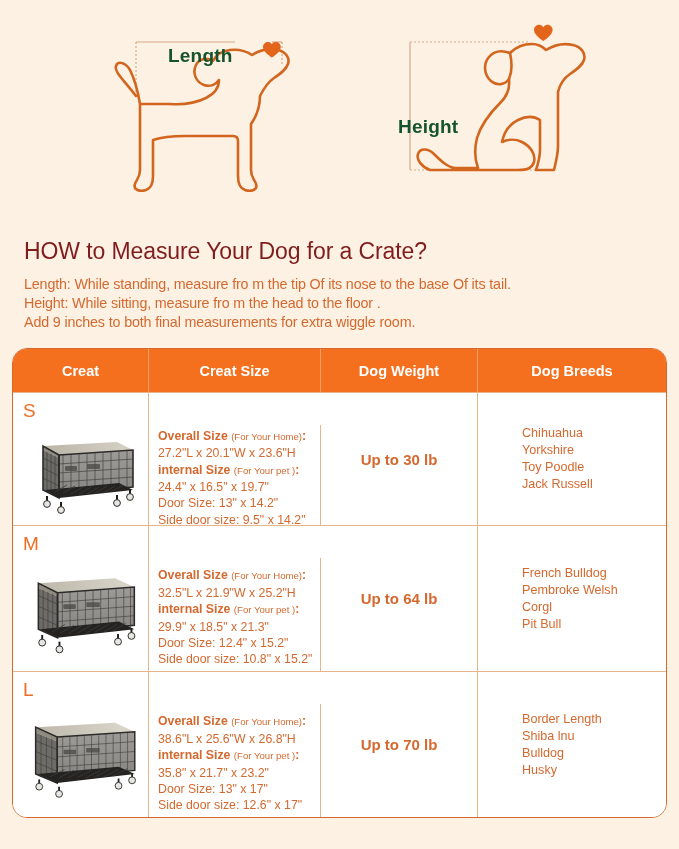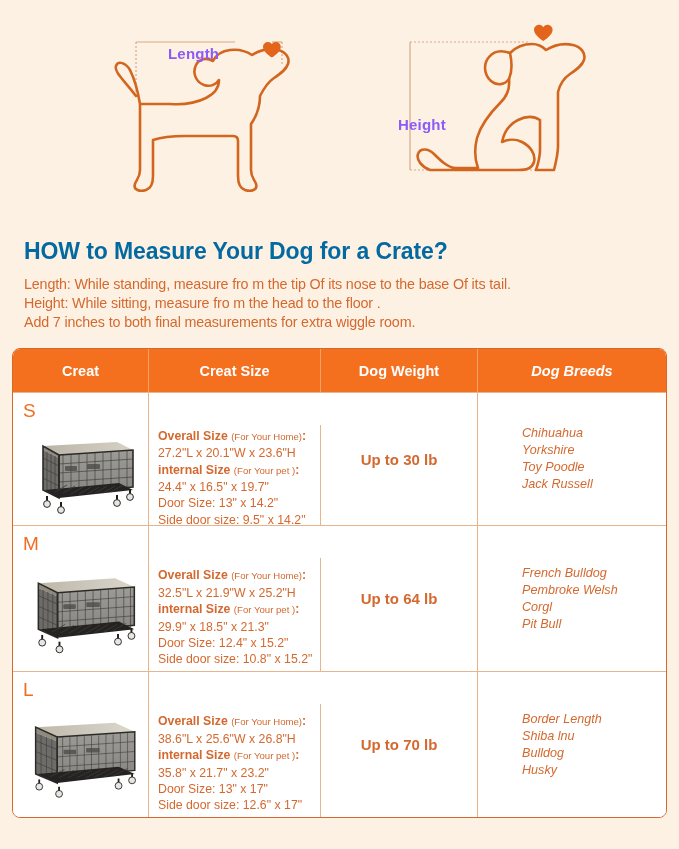--- a/index.html
+++ b/index.html
@@ -23,55 +23,55 @@
   }
   .diagram {
     position: absolute;
     top: 0;
   }
   .diagram-length { left: 100px; width: 230px; height: 222px; }
   .diagram-height { left: 378px; width: 250px; height: 222px; }
 
   .dim-label {
     position: absolute;
-    color: #8b5cf6;
-    font-size: 15px;
+    color: #14532d;
+    font-size: 19px;
     font-weight: bold;
     letter-spacing: .2px;
     white-space: nowrap;
   }
   .label-length { left: 68px; top: 45px; }
   .label-height { left: 20px; top: 116px; }
 
   
   .headline-wrap {
     padding: 0 24px;
     margin-top: 16px;
   }
   h1.title {
     margin: 0 0 10px 0;
-    color: #0369a1;
+    color: #7f1d1d;
     font-size: 23px;
-    font-weight: bold;
+    font-weight: normal;
     letter-spacing: -0.1px;
   }
   .sub-line {
     color: #d4692f;
     font-size: 14.3px;
     line-height: 19px;
     letter-spacing: -0.15px;
   }
 
   
   .table {
     margin: 16px 12px 0 12px;
     width: 655px;
     box-sizing: border-box;
     border: 1px solid #d4692f;
-    border-radius: 8px;
+    border-radius: 15px;
     background: #ffffff;
     overflow: hidden;
   }
   .thead {
     display: flex;
     background: #f4701e;
     height: 43px;
   }
   .thead .th {
     color: #ffffff;
@@ -81,21 +81,21 @@
     align-items: center;
     justify-content: center;
     box-sizing: border-box;
     border-right: 1px solid #f8a06a;
   }
   .thead .th:last-child { border-right: none; }
 
   .col-1 { width: 136px; flex: 0 0 136px; }
   .col-2 { width: 172px; flex: 0 0 172px; }
   .col-3 { width: 157px; flex: 0 0 157px; }
-  .col-4 { width: 188px; flex: 0 0 188px; font-style: italic; }
+  .col-4 { width: 188px; flex: 0 0 188px; }
 
   .trow {
     display: flex;
     border-top: 1px solid #e8b48c;
     background: #fff;
   }
   .trow:first-of-type { border-top: none; }
   .td {
     box-sizing: border-box;
     border-right: 1px solid #e8b48c;
@@ -256,21 +256,21 @@
       <path d="M156,30 c0,-3 2.4,-5.2 5.2,-5.2 c1.8,0 3.3,1 4.1,2.4 c0.8,-1.4 2.3,-2.4 4.1,-2.4 c2.8,0 5.2,2.2 5.2,5.2 c0,5.4 -9.3,11 -9.3,11 S156,35.4 156,30 z" fill="#e2651b"></path>
     </svg>
     <div class="dim-label label-height">Height</div>
   </div>
 </div>
 
 <div class="headline-wrap">
   <h1 class="title">HOW to Measure Your Dog for a Crate?</h1>
   <div class="sub-line">Length: While standing, measure fro m the tip Of its nose to the base Of its tail.</div>
   <div class="sub-line">Height: While sitting, measure fro m the head to the floor .</div>
-  <div class="sub-line">Add 7 inches to both final measurements for extra wiggle room.</div>
+  <div class="sub-line">Add 9 inches to both final measurements for extra wiggle room.</div>
 </div>
 
 <div class="table">
 
   <div class="thead">
     <div class="th col-1">Creat</div>
     <div class="th col-2">Creat Size</div>
     <div class="th col-3">Dog Weight</div>
     <div class="th col-4">Dog Breeds</div>
   </div>

